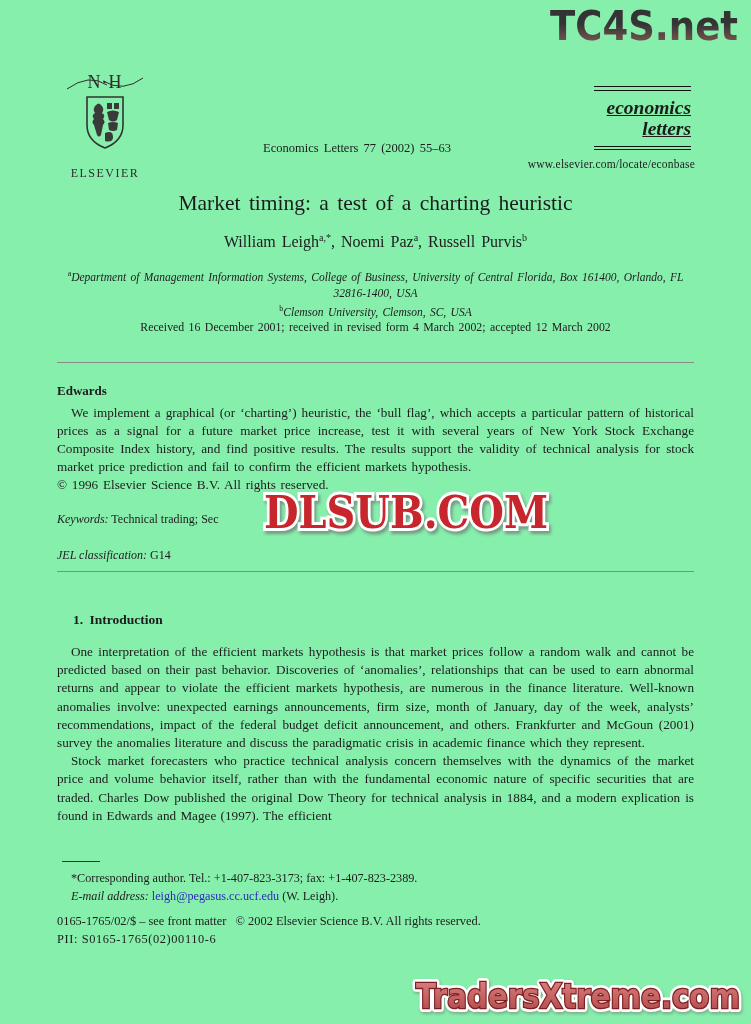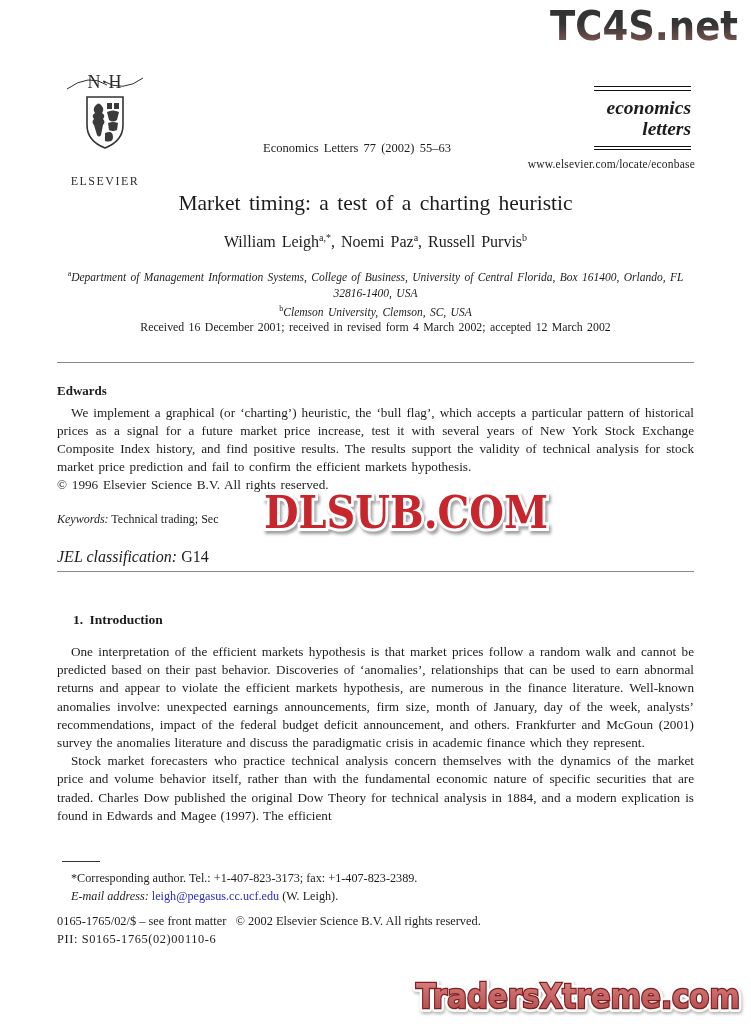--- a/index.html
+++ b/index.html
@@ -1,57 +1,57 @@
 <!DOCTYPE html>
 <html><head>
 <meta charset="utf-8">
 <style>
   html,body{margin:0;padding:0;background:#e8e8e8;}
   .page{
     position:relative;
     width:751px;height:1024px;
     margin:0 auto;
-    background:#ffffff;
+    background:#86efac;
     font-family:"Liberation Serif", serif;
     color:#1c1c1c;
     overflow:hidden;
   }
   
   .wm-top{position:absolute;top:1px;right:8px;}
   .wm-mid{position:absolute;top:484px;left:229px;margin-left:29px;}
   .wm-bot{position:absolute;top:974px;left:408px;}
   
   .logo{position:absolute;left:59px;top:72px;width:92px;text-align:center;}
   .logo-nh{position:relative;height:22px;font-size:18px;letter-spacing:1px;color:#2e2e2e;}
   .logo-nh svg{position:absolute;left:0;top:0;}
   .logo-nh span{position:relative;z-index:2;}
   .logo-crest{margin:1px auto 0;}
-  .logo-name{font-size:12px;letter-spacing:1.5px;color:#2e2e2e;margin-top:19px;}
+  .logo-name{font-size:12px;letter-spacing:1.5px;color:#2e2e2e;margin-top:11px;}
   .citation{position:absolute;left:57px;top:141px;width:600px;text-align:center;font-size:12.5px;word-spacing:2px;}
   .journal{position:absolute;top:86px;right:60px;width:97px;text-align:right;}
   .dbl{border-top:1.5px solid #111;border-bottom:1.5px solid #111;height:2.5px;}
-  .journal-name{font-style:italic;font-weight:bold;font-size:19.5px;line-height:21px;padding:6px 0 7px;}
+  .journal-name{font-style:italic;font-weight:bold;font-size:19.5px;line-height:21px;padding:6px 0 7px;text-decoration:underline;}
   .website{position:absolute;top:158px;right:56px;font-size:11.5px;letter-spacing:0.2px;}
   
   .title{position:absolute;left:57px;top:191px;width:637px;text-align:center;font-size:21.5px;word-spacing:3px;}
   .authors{position:absolute;left:57px;top:232px;width:637px;text-align:center;font-size:16px;word-spacing:2px;}
   .authors sup{font-size:10px;}
   .affils{position:absolute;left:57px;top:266px;width:637px;text-align:center;font-style:italic;font-size:11.5px;line-height:16px;word-spacing:1.5px;}
   .affils sup{font-style:normal;font-size:8px;}
   .received{position:absolute;left:57px;top:320px;width:637px;text-align:center;font-size:11.8px;word-spacing:1.5px;}
   .rule{position:absolute;left:57px;width:637px;border-top:1px solid #8a8a8a;height:0;}
   .rule1{top:362px;}
   .rule2{top:571px;}
   
   .abs-head{position:absolute;left:57px;top:383px;font-weight:bold;font-size:13px;}
   .abs-body{position:absolute;left:57px;top:404px;width:637px;font-size:13.2px;line-height:18px;text-align:justify;word-spacing:1.5px;}
   .abs-body .p{ text-indent:14px;}
   .keywords{position:absolute;left:57px;top:512px;width:637px;font-size:12px;}
   .keywords .lbl,.jel .lbl{font-style:italic;}
-  .jel{position:absolute;left:57px;top:548px;width:637px;font-size:16px;}
+  .jel{position:absolute;left:57px;top:548px;width:637px;font-size:12px;}
   
   .sec-head{position:absolute;left:57px;top:612px;font-weight:bold;font-size:13.5px;word-spacing:3px;margin-left:16px;}
   .body-text{position:absolute;left:57px;top:643px;width:637px;font-size:13.2px;line-height:18.2px;text-align:justify;word-spacing:1px;}
   .body-text p{margin:0;text-indent:14px;}
   
   .fn-rule{position:absolute;left:62px;top:861px;width:38px;border-top:1px solid #333;height:0;}
   .footnote{position:absolute;left:57px;top:869px;width:560px;font-size:12.2px;line-height:18px;padding-left:0;}
   .footnote .ln{padding-left:14px;}
   .footnote .em-lbl{font-style:italic;}
   .email-link{color:#2b2bbd;text-decoration:none;}

